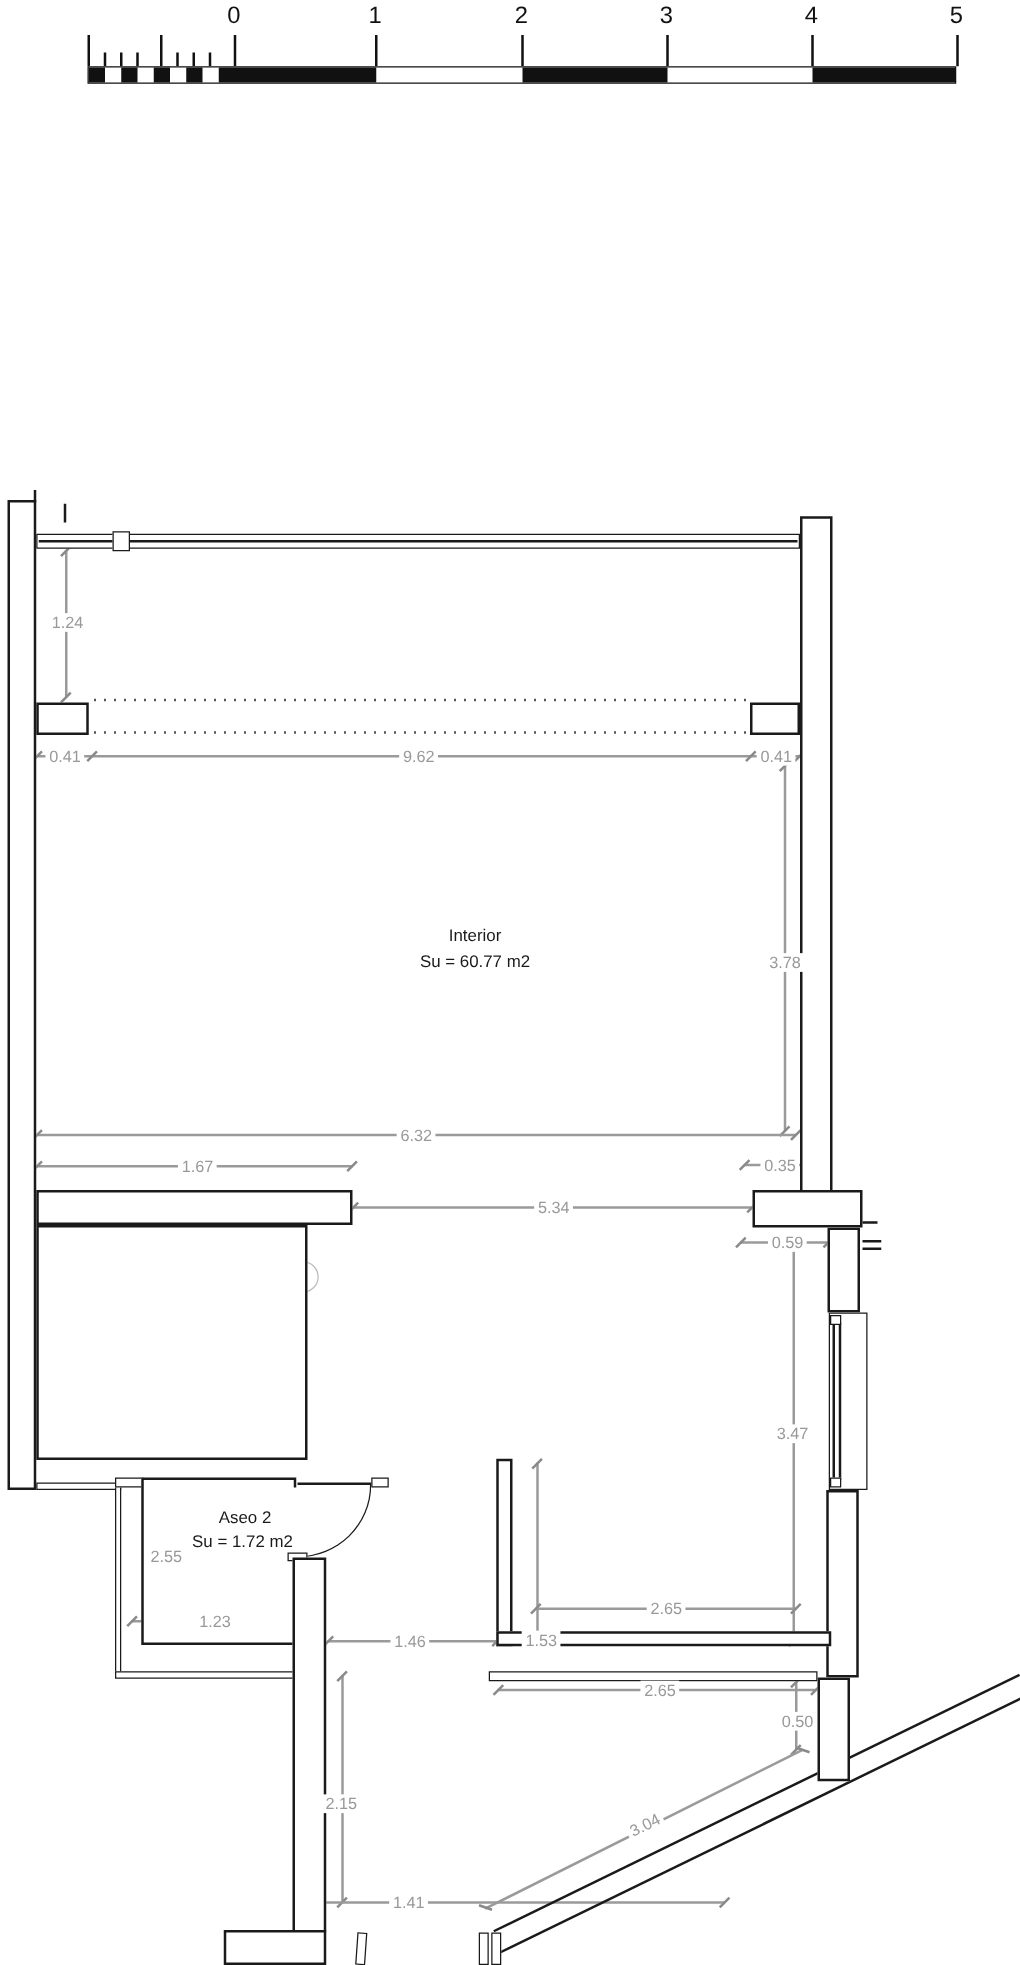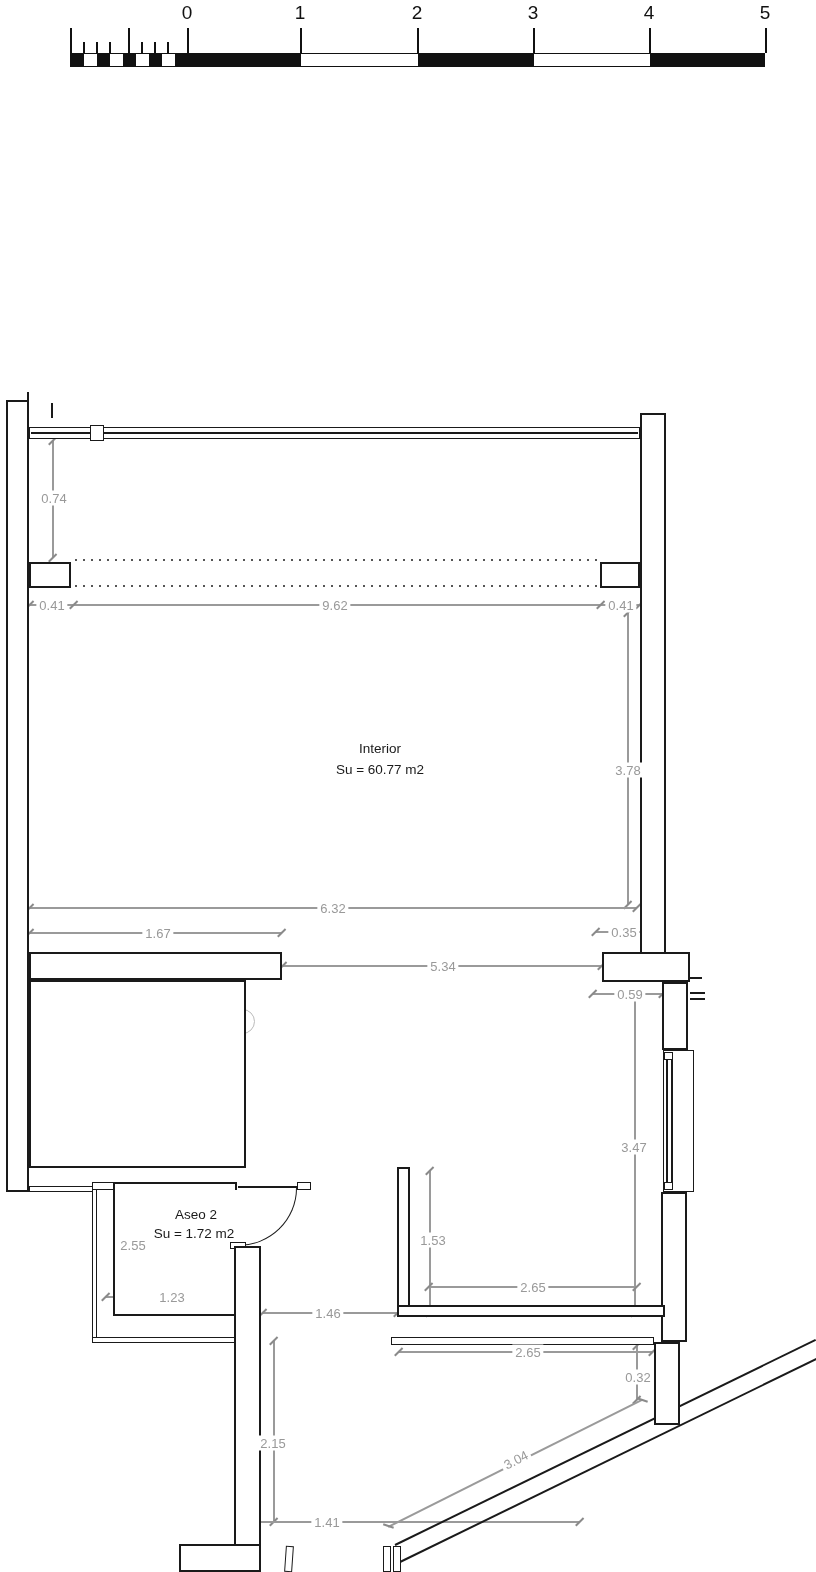--- a/index.html
+++ b/index.html
@@ -174,38 +174,38 @@
   <div class="arc" style="left:238px;top:1188px;width:59px;height:58px"></div>
   <div class="wthin" style="left:297px;top:1182px;width:14px;height:8px"></div>
   <div class="wthin" style="left:230px;top:1242px;width:16px;height:7px"></div>
 
   <div class="w" style="left:234px;top:1246px;width:27px;height:300px"></div>
   <div class="w" style="left:179px;top:1544px;width:82px;height:28px"></div>
   <div class="wthin" style="left:285px;top:1546px;width:8px;height:26px;transform:rotate(4deg)"></div>
   <div class="wthin" style="left:383px;top:1546px;width:8px;height:26px"></div>
   <div class="wthin" style="left:393px;top:1546px;width:8px;height:26px"></div>
 
-  <span class="dlab" style="left:54px;top:498px">0.74</span>
+  <span class="dlab" style="left:54px;top:498px">1.24</span>
   <span class="dlab" style="left:52px;top:605px">0.41</span>
   <span class="dlab" style="left:335px;top:605px">9.62</span>
   <span class="dlab" style="left:621px;top:605px">0.41</span>
   <span class="dlab" style="left:628px;top:770px">3.78</span>
   <span class="dlab" style="left:333px;top:908px">6.32</span>
   <span class="dlab" style="left:158px;top:933px">1.67</span>
   <span class="dlab" style="left:624px;top:932px">0.35</span>
   <span class="dlab" style="left:443px;top:966px">5.34</span>
   <span class="dlab" style="left:630px;top:994px">0.59</span>
   <span class="dlab" style="left:634px;top:1147px">3.47</span>
-  <span class="dlab" style="left:433px;top:1240px">1.53</span>
+  <span class="dlab" style="left:433px;top:1312px">1.53</span>
   <span class="dlab" style="left:533px;top:1287px">2.65</span>
   <span class="dlab" style="left:133px;top:1245px">2.55</span>
   <span class="dlab" style="left:172px;top:1297px">1.23</span>
   <span class="dlab" style="left:328px;top:1313px">1.46</span>
   <span class="dlab" style="left:528px;top:1352px">2.65</span>
-  <span class="dlab" style="left:638px;top:1377px">0.32</span>
+  <span class="dlab" style="left:638px;top:1377px">0.50</span>
   <span class="dlab" style="left:273px;top:1443px">2.15</span>
   <span class="dlab" style="left:327px;top:1522px">1.41</span>
   <span class="dlabrot" style="left:516px;top:1460px">3.04</span>
 
   <span class="rlab" style="left:380px;top:748px">Interior</span>
   <span class="rlab" style="left:380px;top:769px">Su = 60.77 m2</span>
   <span class="rlab" style="left:196px;top:1214px">Aseo 2</span>
   <span class="rlab" style="left:194px;top:1233px">Su = 1.72 m2</span>
 
 </div>

